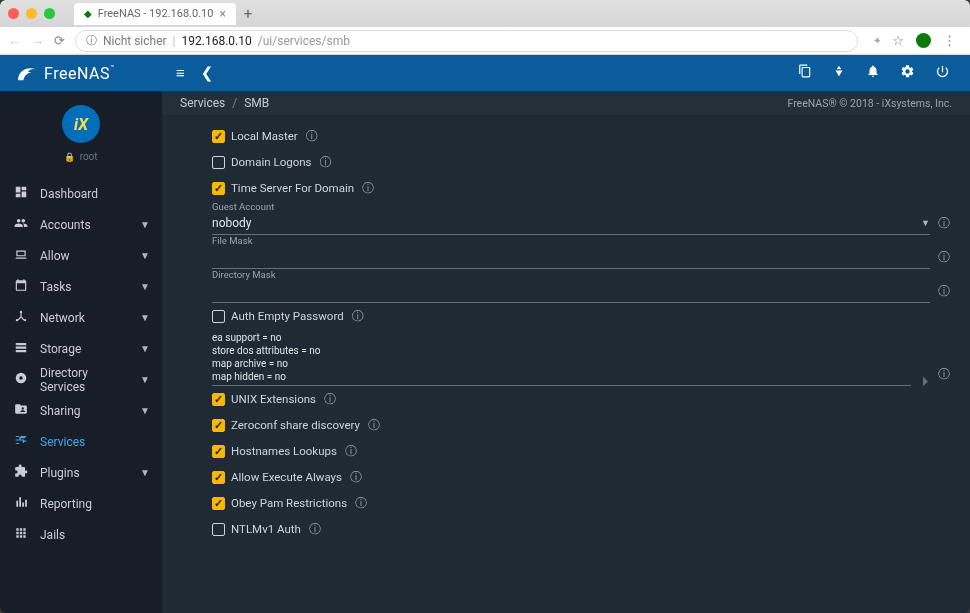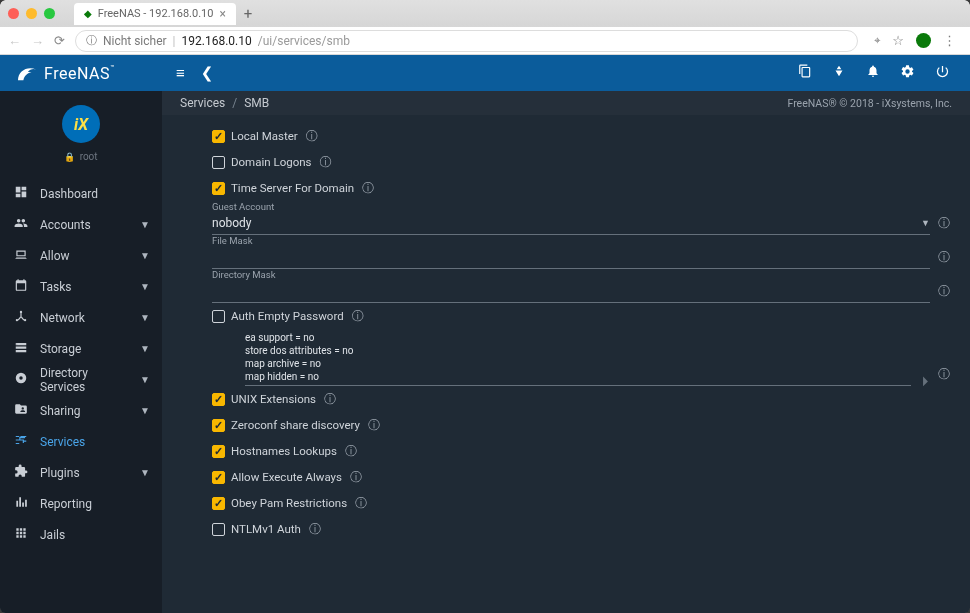--- a/index.html
+++ b/index.html
@@ -58,21 +58,21 @@
 .chk{width:13px;height:13px;border:1.5px solid #cfd4da; display:inline-flex;align-items:center;justify-content:center; border-radius:2px; background:transparent;}
 .chk.checked{background:#f8b700; border-color:#f8b700; color:#1f2a35; font-size:11px; font-weight:700;}
 .help{color:#9aa3ad; font-size:12px; cursor:pointer; margin-left:2px;}
 
 .field-label{color:#9aa3ad; font-size:9.5px; margin-top:0;}
 .field-line{display:flex; align-items:flex-end; gap:8px;}
 .field-input{flex:1; border:none; border-bottom:1px solid #65707b; background:transparent; color:#dfe3e8; font-size:12px; padding:4px 0; outline:none; font-family:inherit;}
 .field-input.select{display:flex; justify-content:space-between; align-items:center;}
 .sel-arrow{color:#aeb6bf; font-size:9px;}
 .field-help{color:#9aa3ad; font-size:12px; cursor:pointer; padding-bottom:3px;}
-.ta{flex:1; border:none; border-bottom:1px solid #65707b; background:transparent; color:#dfe3e8; font-size:10px; line-height:1.3; padding:2px 0; resize:none; font-family:inherit; outline:none;margin-left:33px;}
+.ta{flex:1; border:none; border-bottom:1px solid #65707b; background:transparent; color:#dfe3e8; font-size:10px; line-height:1.3; padding:2px 0; resize:none; font-family:inherit; outline:none;}
 .ta-resize{color:#65707b; font-size:9px; align-self:flex-end; padding-bottom:0px; margin-right:4px; transform:rotate(-45deg);}
 .spacer-top{}
 
 svg{fill:currentColor;}
 </style>
 </head>
 <body>
 
 <div class="browser-frame">
 

